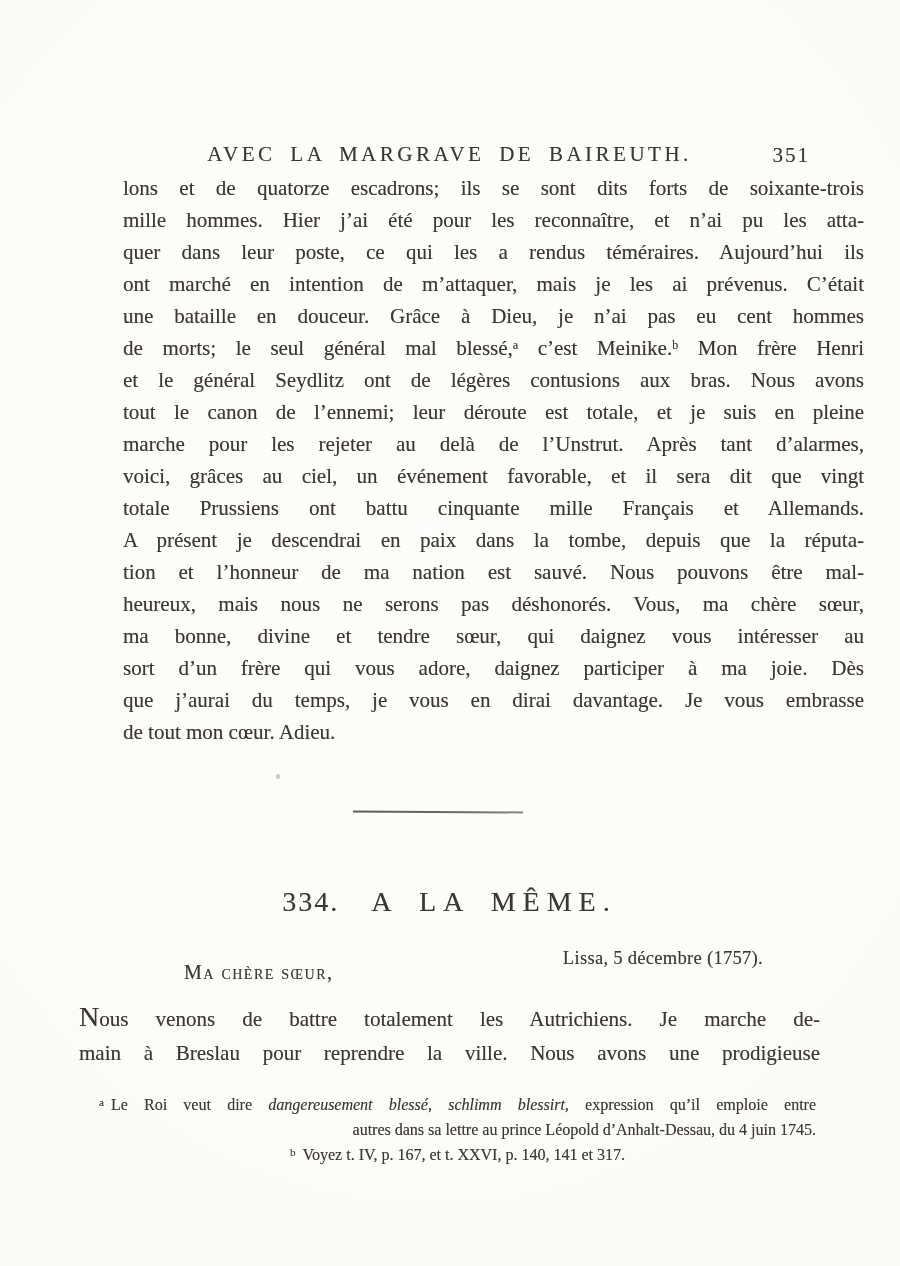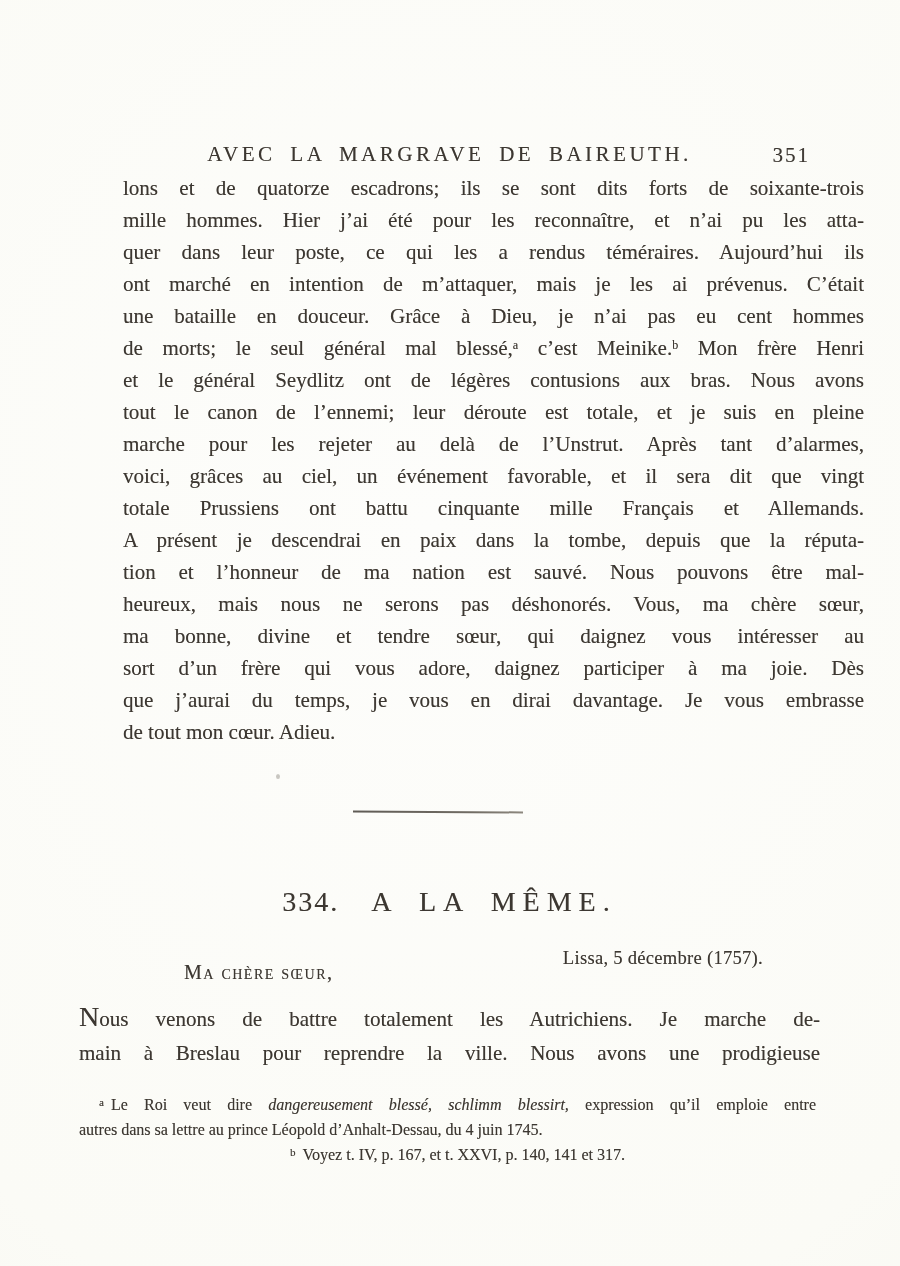--- a/index.html
+++ b/index.html
@@ -116,21 +116,21 @@
     top: 1092px; left: 79px; width: 737px;
     font-size: 16px;
     line-height: 25px;
   }
   .fn-first {
     text-align: justify;
     text-align-last: justify;
     text-indent: 20px;
     height: 25px;
   }
-  .fn-cont { text-align: left; height: 25px; }
+  .fn-cont { text-align: right; height: 25px; }
   .fn-single { text-indent: 20px; text-align: center; height: 25px; }
   sup.fn-marker {
     font-size: 11px;
     line-height: 0;
     vertical-align: 4px;
     margin-right: 7px;
   }
   em { font-style: italic; }
 </style>
 </head>

